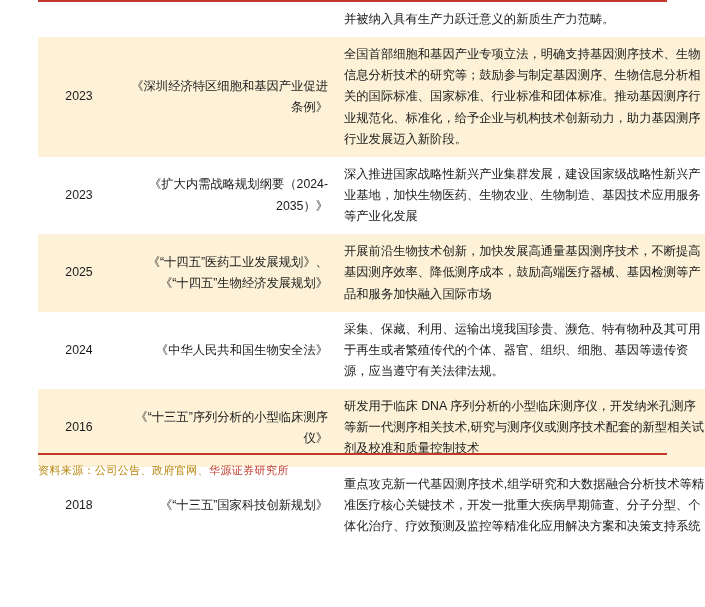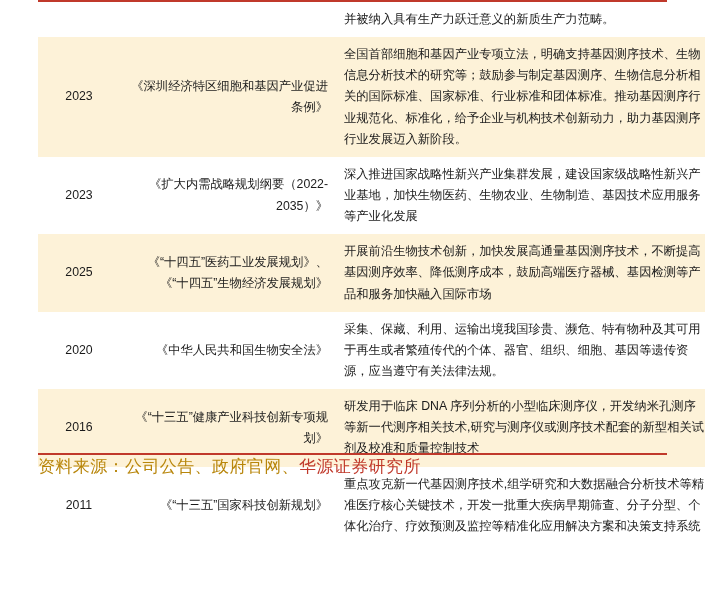--- a/index.html
+++ b/index.html
@@ -71,21 +71,21 @@
     left: 38px;
     bottom: 29px;
     width: 629px;
     height: 2px;
     background: #c0392b;
   }
   .source {
     position: absolute;
     left: 38px;
     bottom: 6px;
-    font-size: 17px;
+    font-size: 11px;
     color: #b8860b;
     letter-spacing: 0.4px;
     font-family: "Liberation Serif", serif;
   }
   .source .org {
     color: #c0392b;
   }
 </style>
 </head>
 <body>
@@ -101,40 +101,40 @@
         <td class="policy"></td>
         <td class="detail">并被纳入具有生产力跃迁意义的新质生产力范畴。</td>
       </tr>
       <tr class="shade">
         <td class="year">2023</td>
         <td class="policy">《深圳经济特区细胞和基因产业促进条例》</td>
         <td class="detail">全国首部细胞和基因产业专项立法，明确支持基因测序技术、生物信息分析技术的研究等；鼓励参与制定基因测序、生物信息分析相关的国际标准、国家标准、行业标准和团体标准。推动基因测序行业规范化、标准化，给予企业与机构技术创新动力，助力基因测序行业发展迈入新阶段。</td>
       </tr>
       <tr class="plain">
         <td class="year">2023</td>
-        <td class="policy">《扩大内需战略规划纲要（2022-2035）》</td>
+        <td class="policy">《扩大内需战略规划纲要（2024-2035）》</td>
         <td class="detail">深入推进国家战略性新兴产业集群发展，建设国家级战略性新兴产业基地，加快生物医药、生物农业、生物制造、基因技术应用服务等产业化发展</td>
       </tr>
       <tr class="shade">
         <td class="year">2025</td>
         <td class="policy">《“十四五”医药工业发展规划》、《“十四五”生物经济发展规划》</td>
         <td class="detail">开展前沿生物技术创新，加快发展高通量基因测序技术，不断提高基因测序效率、降低测序成本，鼓励高端医疗器械、基因检测等产品和服务加快融入国际市场</td>
       </tr>
       <tr class="plain">
-        <td class="year">2020</td>
+        <td class="year">2024</td>
         <td class="policy">《中华人民共和国生物安全法》</td>
         <td class="detail">采集、保藏、利用、运输出境我国珍贵、濒危、特有物种及其可用于再生或者繁殖传代的个体、器官、组织、细胞、基因等遗传资源，应当遵守有关法律法规。</td>
       </tr>
       <tr class="shade">
         <td class="year">2016</td>
-        <td class="policy">《“十三五”健康产业科技创新专项规划》</td>
+        <td class="policy">《“十三五”序列分析的小型临床测序仪》</td>
         <td class="detail">研发用于临床 DNA 序列分析的小型临床测序仪，开发纳米孔测序等新一代测序相关技术,研究与测序仪或测序技术配套的新型相关试剂及校准和质量控制技术</td>
       </tr>
       <tr class="plain">
-        <td class="year">2011</td>
+        <td class="year">2018</td>
         <td class="policy">《“十三五”国家科技创新规划》</td>
         <td class="detail">重点攻克新一代基因测序技术,组学研究和大数据融合分析技术等精准医疗核心关键技术，开发一批重大疾病早期筛查、分子分型、个体化治疗、疗效预测及监控等精准化应用解决方案和决策支持系统</td>
       </tr>
     </tbody>
   </table>
 
   <div class="bottom-rule"></div>
 
   <div class="source"><span>资料来源：公司公告、政府官网、</span><span class="org">华源证券研究所</span></div>
 

